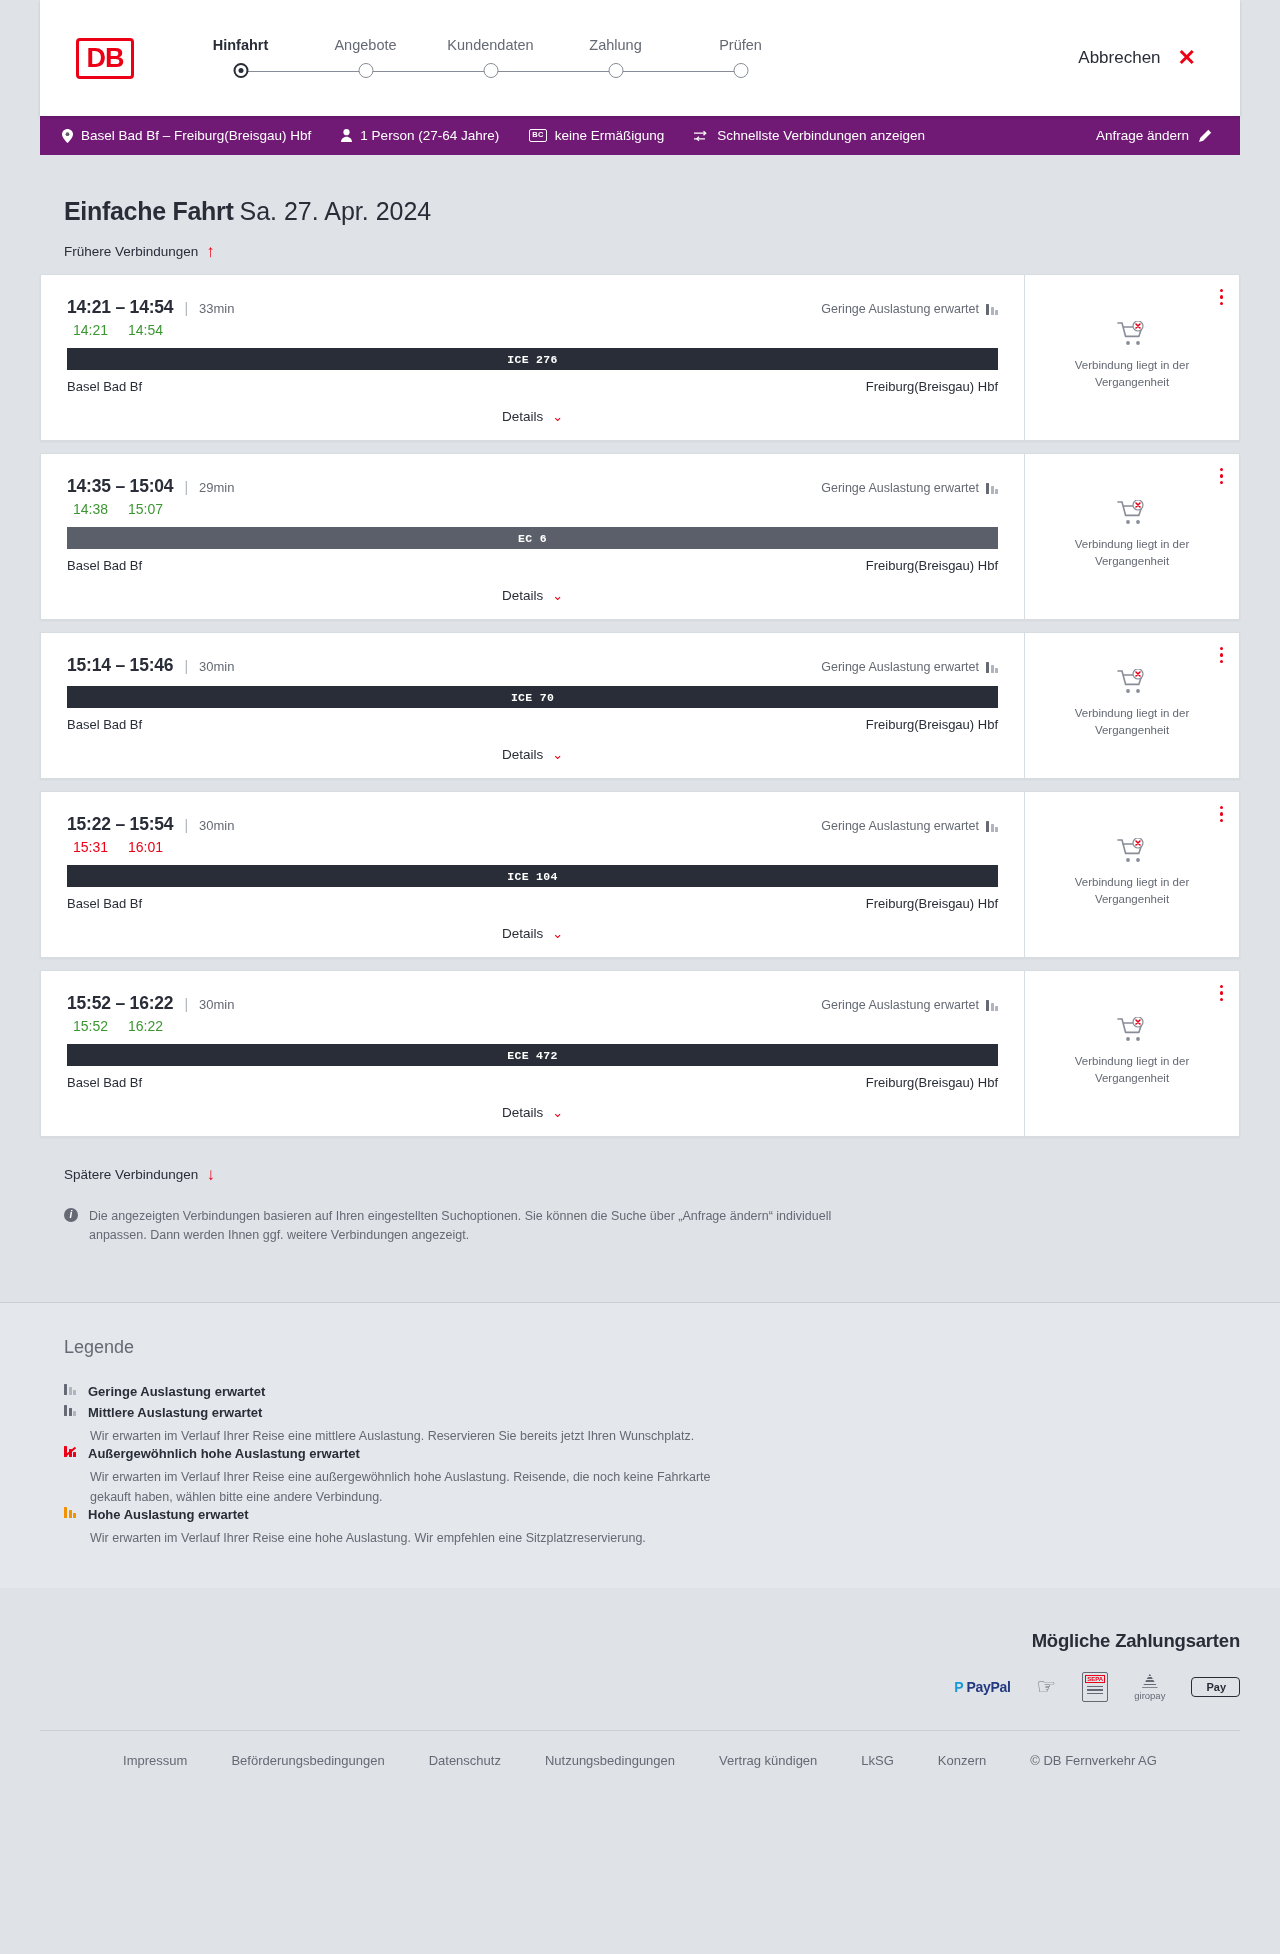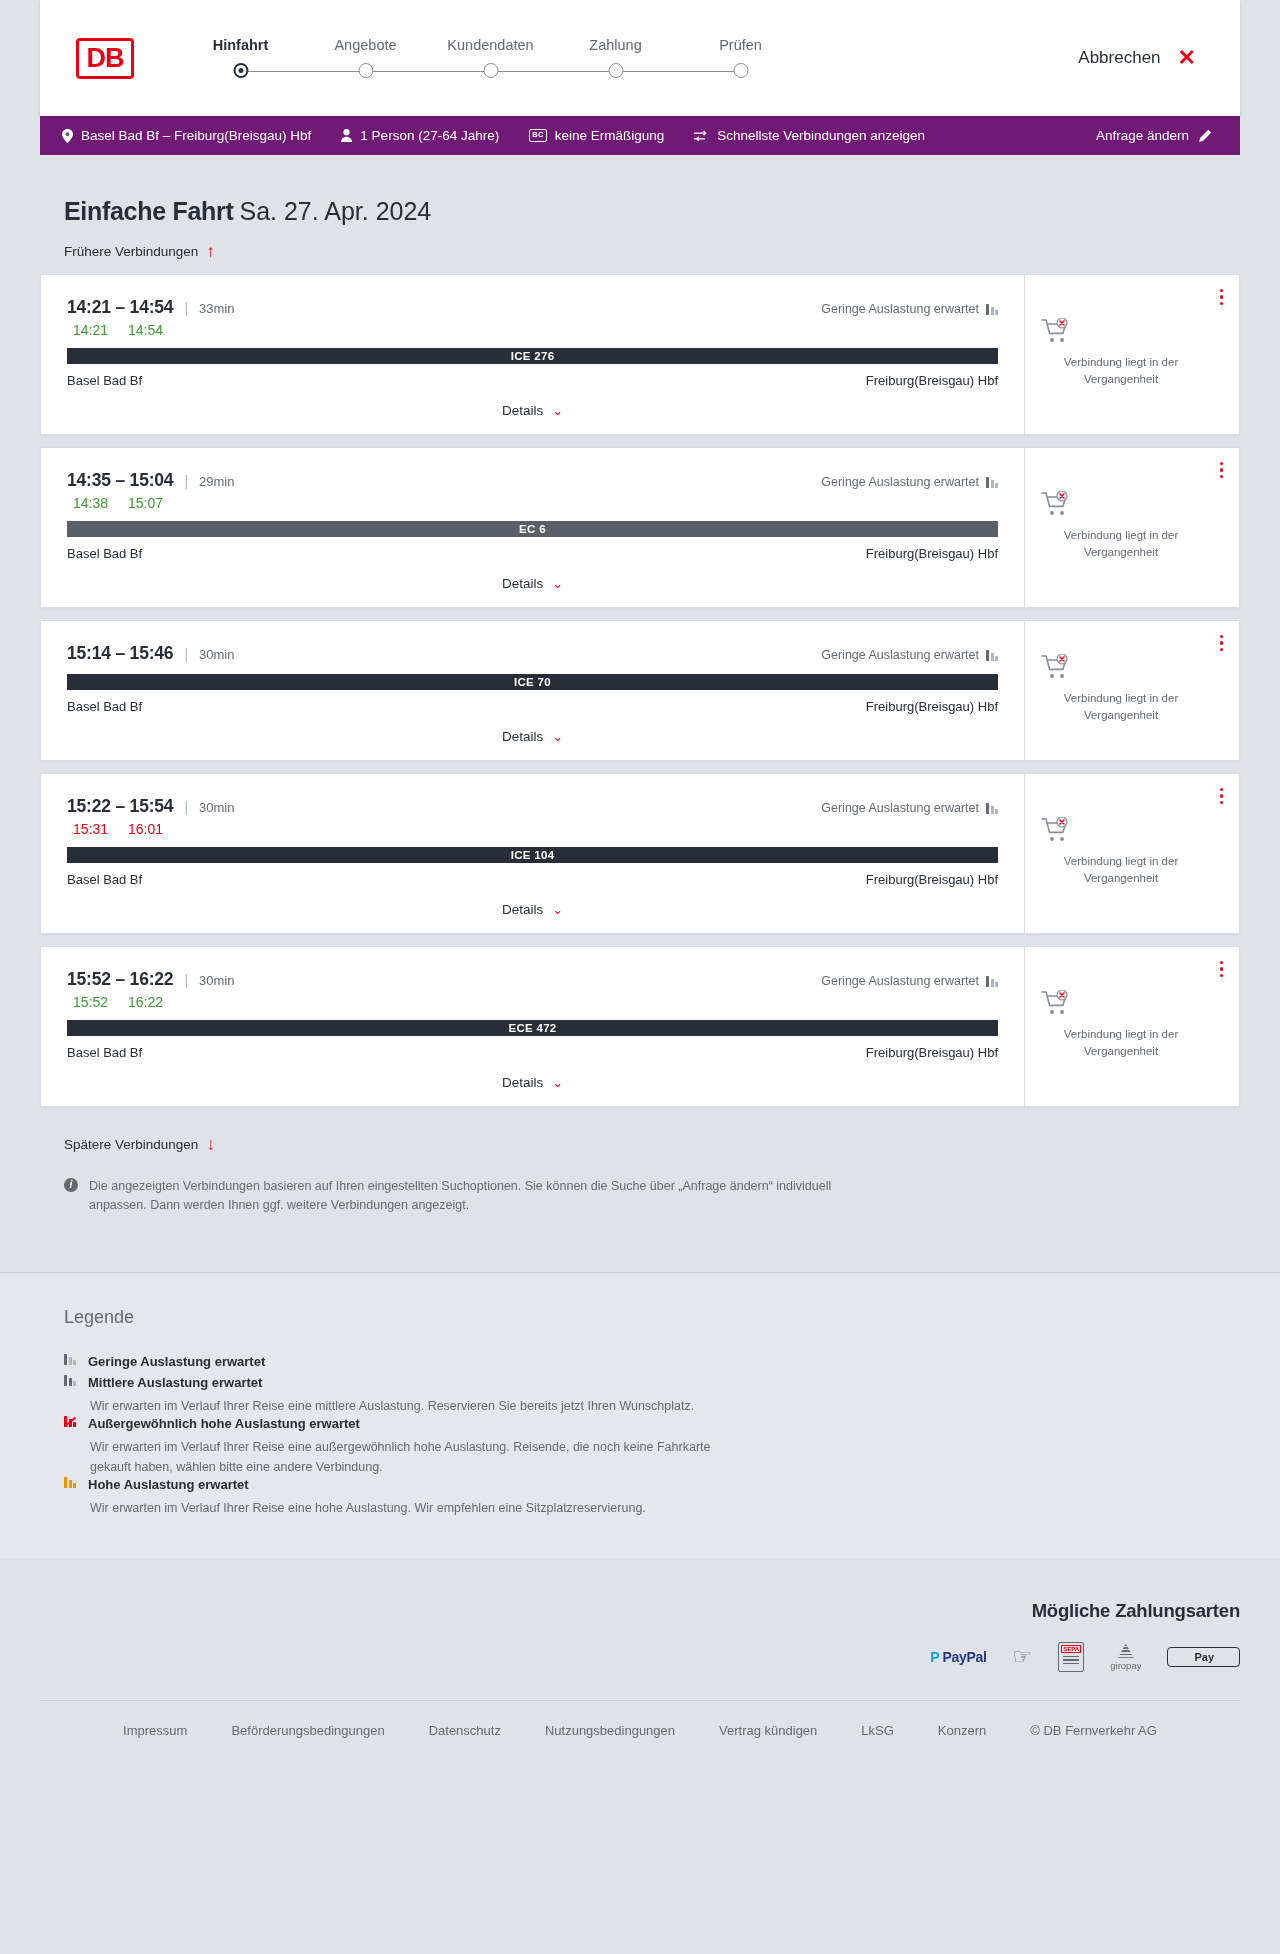--- a/index.html
+++ b/index.html
@@ -117,45 +117,45 @@
     border: 1px solid #d7dce1;
     margin-bottom: 12px;
     box-shadow: 0 1px 2px rgba(0,0,0,.05);
   }
   .conn-left { flex: 1 1 auto; padding: 22px 26px 16px 26px; position: relative; }
   .conn-right {
     flex: 0 0 215px;
     border-left: 1px solid #d7dce1;
     padding: 14px 16px 18px;
     display: flex; flex-direction: column;
-    justify-content: center;
+    align-items: center; justify-content: center;
     position: relative;
     text-align: center;
   }
 
   .conn-topline { display: flex; align-items: baseline; }
   .times-main { font-size: 17.5px; font-weight: bold; letter-spacing: -.2px; }
   .sep-bar { color: #b0b5bd; margin: 0 11px; font-size: 14px; }
   .dur { font-size: 13px; color: #646973; }
   .occupancy {
     margin-left: auto; display: flex; align-items: center; gap: 7px;
     font-size: 12.5px; color: #646973; white-space: nowrap;
   }
   .times-real { margin-top: 4px; font-size: 14px; display: flex; gap: 13px; }
   .times-real.ontime { color: #3c9632; }
   .times-real.delayed { color: #ec0016; }
   .times-real span { min-width: 36px; margin-left: 6px; }
 
   .train-bar {
     margin-top: 10px;
-    height: 16px;
+    height: 22px;
     background: #282d37;
     color: #fff;
     display: flex; align-items: center; justify-content: center;
-    font-size: 11.5px; font-weight: bold; letter-spacing: .3px;
+    font-size: 11.5px; font-weight: bold; letter-spacing: .3px; font-family: Liberation Mono, monospace;
   }
   .train-bar.ec { background: #5a5f69; }
   .stations {
     margin-top: 9px;
     display: flex; justify-content: space-between;
     font-size: 13px; color: #282d37;
   }
   .details-row {
     margin-top: 15px;
     display: flex; justify-content: center; align-items: center; gap: 9px;
@@ -231,21 +231,21 @@
     padding-top:2px;
   }
   .sepa-box .sepa-t { font-size: 6px; font-weight: bold; color: #ec0016; border:1px solid #ec0016; padding:0 1px; }
   .sepa-box .ln { width: 16px; height: 1.2px; background:#646973; margin-top:2.5px; }
   .giropay { display:flex; flex-direction:column; align-items:center; gap:2px; }
   .giro-mark { width:16px; height:14px; background:
       repeating-linear-gradient(to bottom,#646973 0 1.6px,transparent 1.6px 3.2px);
       clip-path: polygon(50% 0,100% 100%,0 100%); }
   .giropay span { font-size: 9.5px; color:#646973; }
   .applepay {
-    border:1.3px solid #282d37; border-radius:4px; padding:3px 25px;
+    border:1.3px solid #282d37; border-radius:4px; padding:3px 13px;
     font-size:11px; font-weight:600; color:#282d37; display:flex; align-items:center; gap:1px;
   }
   .hand-icon { font-size: 22px; color:#646973; }
 
   
   .footer {
     background: #dfe3e8;
     padding: 22px 0 34px;
     display: flex; justify-content: center; align-items: center;
     gap: 44px;

